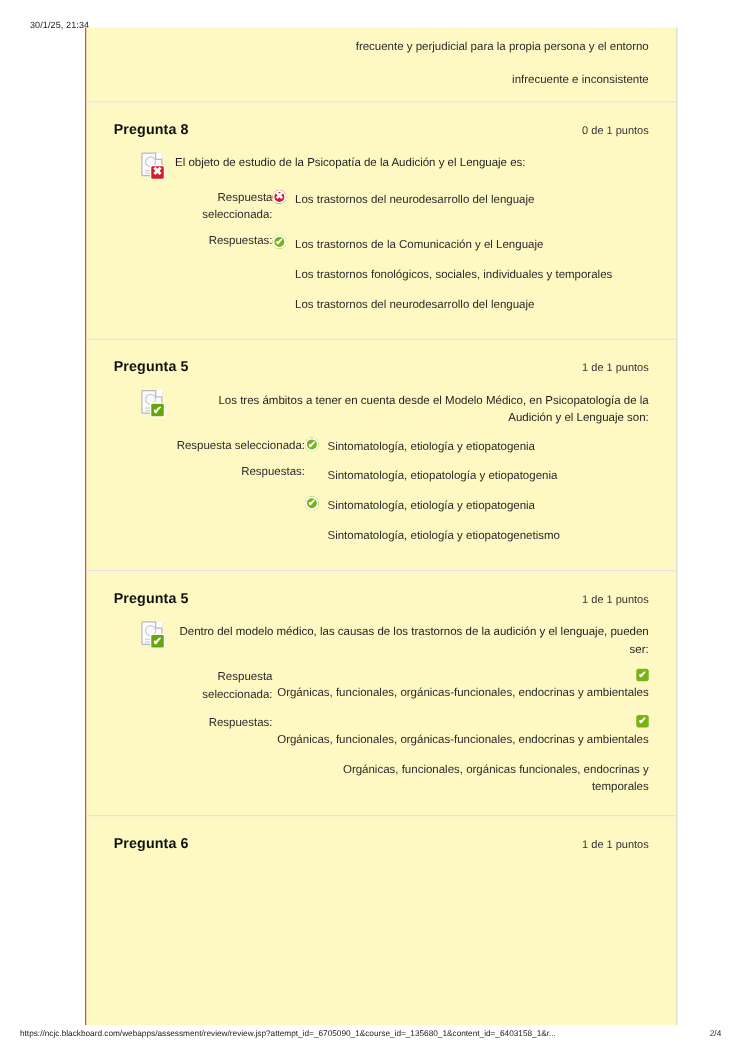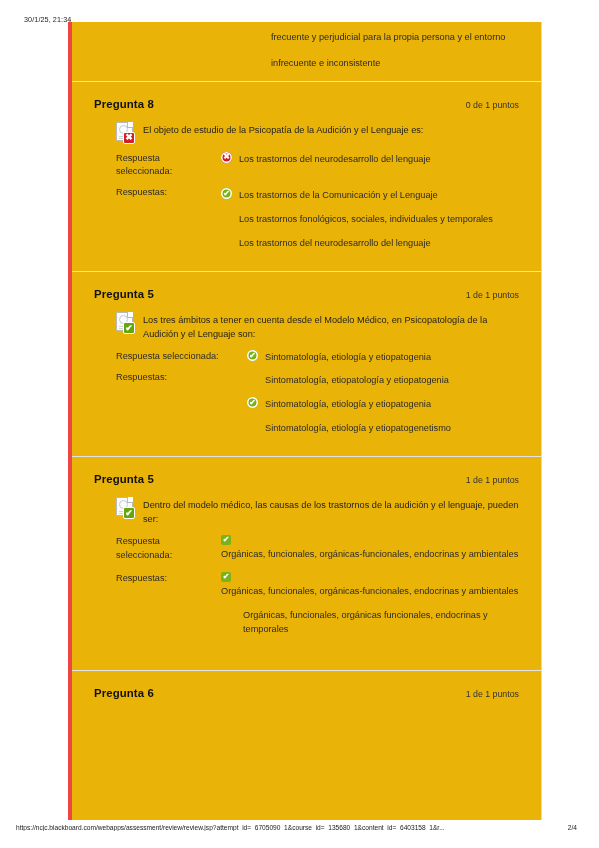--- a/index.html
+++ b/index.html
@@ -51,23 +51,24 @@
   .print-footer .pf-page {
     position: absolute; right: 22px; top: 0;
   }
 
   
   .content {
     position: absolute;
     left: 68px; top: 22px;
     width: 474px;
     bottom: 28px;
-    border-left: 4px solid #ef4444;
+    border-left: 1px solid #ef4444;
     border-right: 1px solid #d9d9d9;
-    background: #eab308;
+    background: #fef9c3;
+    text-align: right;
   }
 
   
   .carryover {
     padding: 8px 0 10px 0;
   }
   .carryover .opt {
     padding-left: 199px;
     padding-right: 22px;
     font-size: 9.2px;
@@ -412,21 +413,21 @@
 
       <div class="stack-group">
         <div class="col-label">Respuestas:</div>
         <div class="col-value">
           <div style="margin-bottom:10px;">
             <div class="mark-line">
               <span class="pip-sq"><span class="glyph">✔</span></span>
             </div>
             <div>Orgánicas, funcionales, orgánicas-funcionales, endocrinas y ambientales</div>
           </div>
-          <div class="indent-opt" style="margin-bottom:20px;">
+          <div class="indent-opt" style="margin-bottom:2px;">
             <div>Orgánicas, funcionales, orgánicas funcionales, endocrinas y temporales</div>
           </div>
         </div>
       </div>
     </div>
   </div>
 
   <div class="divider"></div>
 
   <div class="question">

